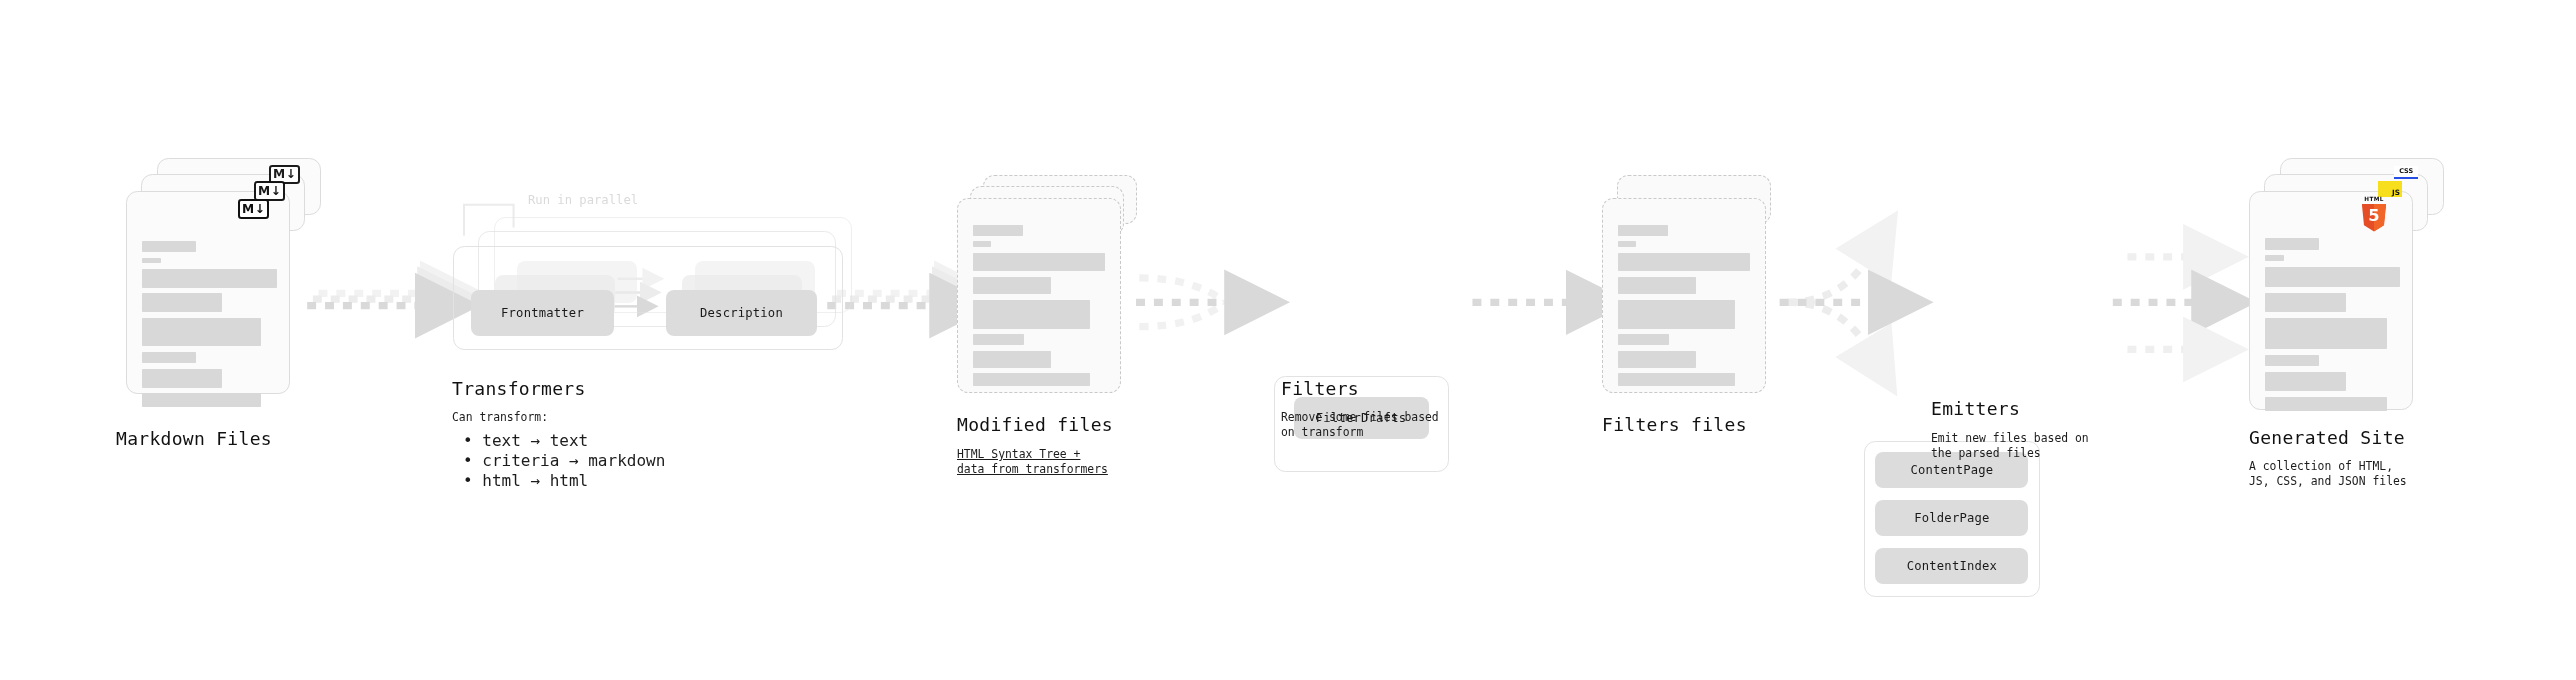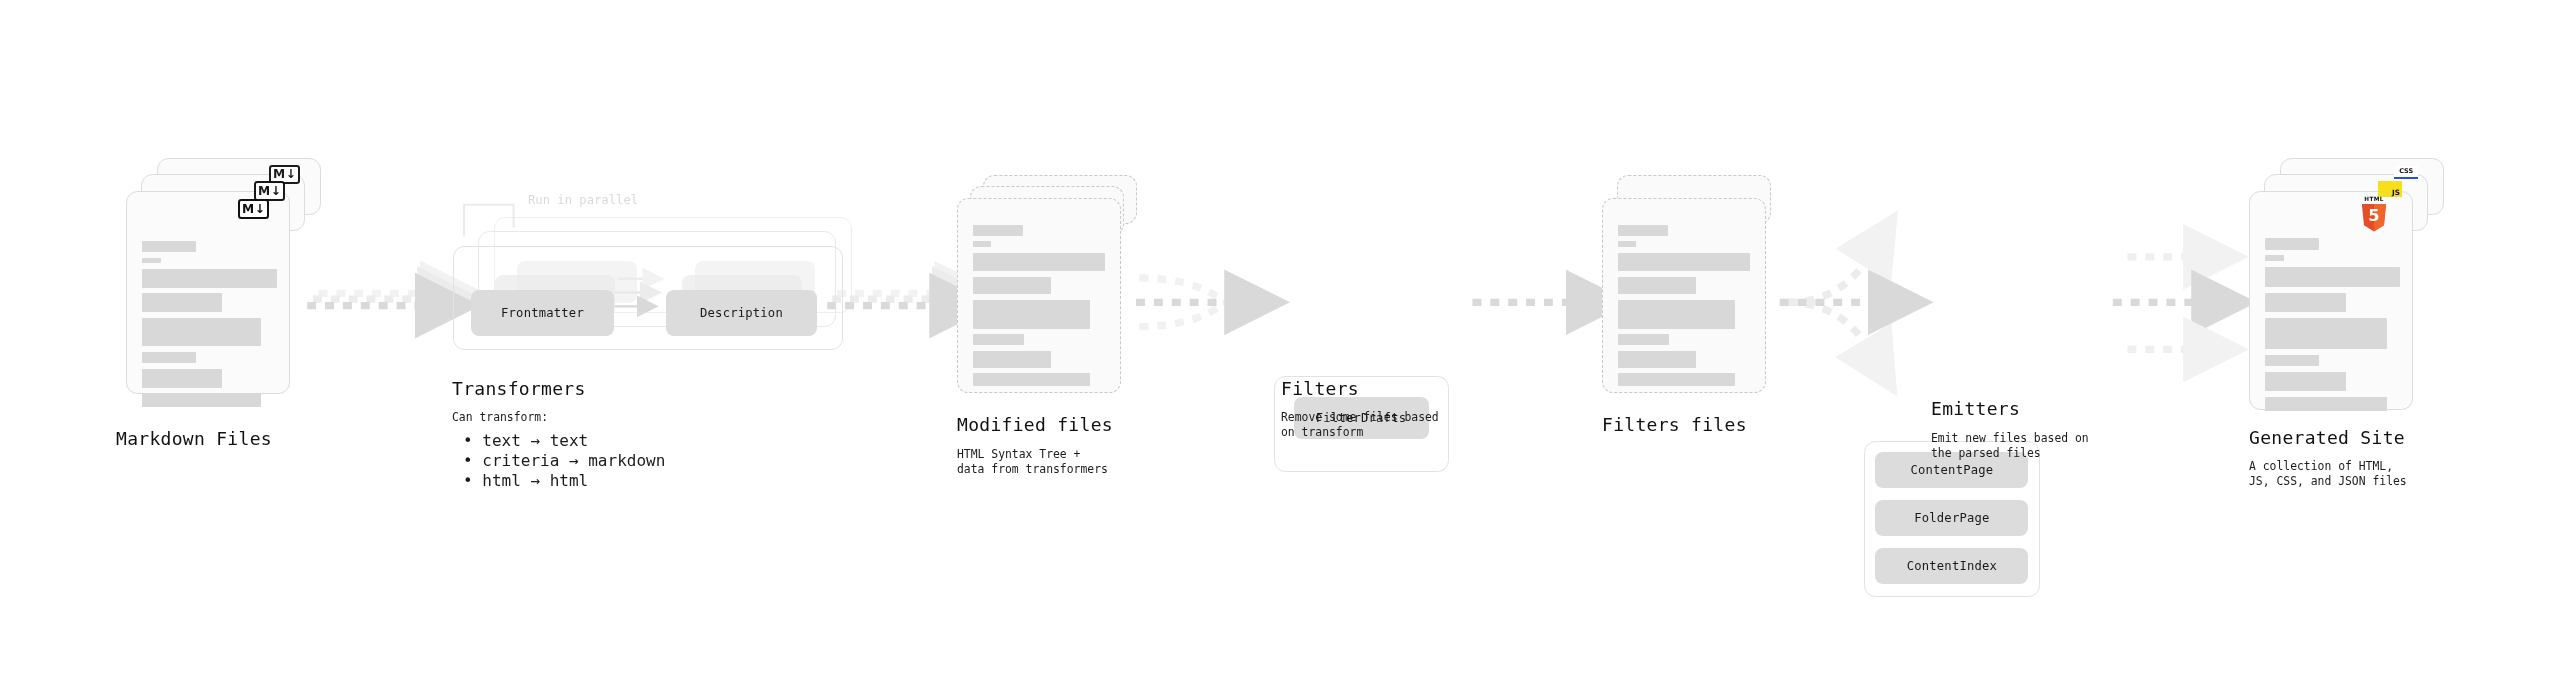--- a/index.html
+++ b/index.html
@@ -291,21 +291,21 @@
           <div class="ln" style="width:78px;  height:17px;"></div>
           <div class="ln" style="width:117px; height:29px;"></div>
           <div class="ln" style="width:51px;  height:10.6px;"></div>
           <div class="ln" style="width:78px;  height:17px;"></div>
           <div class="ln" style="width:117px; height:13px;"></div>
         </div>
       </div>
     </div>
   </div>
   <div class="title" style="left:957px; top:414px;">Modified files</div>
-  <div class="caption" style="left:957px; top:447px;">HTML Syntax Tree +
+  <div class="caption" style="left:957px; top:447px;text-decoration:underline;">HTML Syntax Tree +
 data from transformers</div>
 
   <div class="node group" style="left:1274px; top:254px; width:175px; height:96px;">
     <div class="gbox" style="left:0; top:0; width:175px; height:96px;"></div>
     <div class="pill" style="left:19.5px; top:21px; width:135px; height:42px;">FilterDrafts</div>
   </div>
   <div class="title" style="left:1281px; top:378px;">Filters</div>
   <div class="caption" style="left:1281px; top:410px;">Remove some files based
 on transform</div>
 

